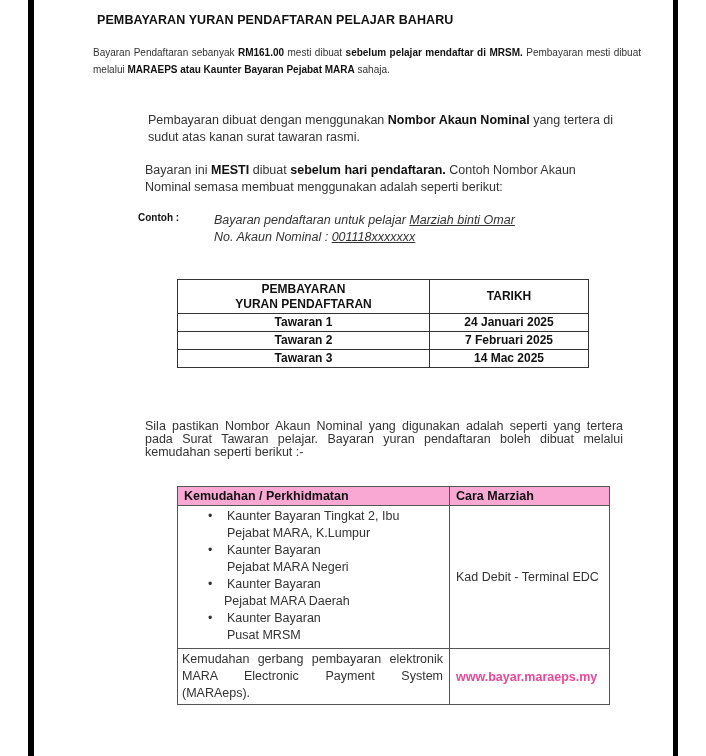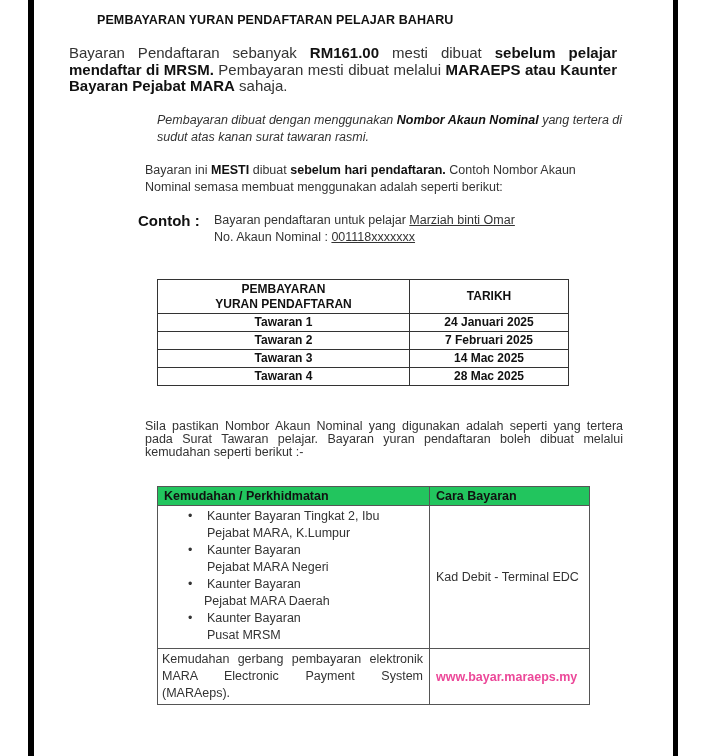--- a/index.html
+++ b/index.html
@@ -5,42 +5,42 @@
     html, body { margin: 0; padding: 0; }
     body {
       width: 706px; height: 756px; background: #ffffff; position: relative; overflow: hidden;
       font-family: "Liberation Sans", "DejaVu Sans", sans-serif; color: #222;
     }
     .bar-left { position: absolute; left: 28px; top: 0; width: 6px; height: 756px; background: #000; }
     .bar-right { position: absolute; left: 673px; top: 0; width: 5px; height: 756px; background: #000; }
 
     .title { position: absolute; left: 85px; top: 13px; font-size: 12.5px; font-weight: bold; color: #111; letter-spacing: 0.1px; margin-left: 12px; }
 
-    .p1 { position: absolute; left: 69px; top: 45px; width: 548px; font-size: 15px; line-height: 16.5px; text-align: justify; color: #333; }
+    .p1 { position: absolute; left: 93px; top: 45px; width: 548px; font-size: 10px; line-height: 16.5px; text-align: justify; color: #333; }
     .p1 b { color: #111; }
 
-    .p2 { position: absolute; left: 157px; top: 112px; width: 478px; font-size: 12.5px; line-height: 16.5px; color: #333; font-style: italic; }
+    .p2 { position: absolute; left: 148px; top: 112px; width: 478px; font-size: 12.5px; line-height: 16.5px; color: #333; }
     .p3 { position: absolute; left: 145px; top: 162px; width: 478px; font-size: 12.5px; line-height: 16.5px; color: #333; }
     .p2 b, .p3 b { color: #111; }
 
-    .contoh-label { position: absolute; left: 138px; top: 212px; font-size: 15px; font-weight: bold; color: #111; }
-    .contoh-lines { position: absolute; left: 214px; top: 212px; font-size: 12.5px; line-height: 17px; color: #333; }
+    .contoh-label { position: absolute; left: 138px; top: 212px; font-size: 10px; font-weight: bold; color: #111; }
+    .contoh-lines { position: absolute; left: 214px; top: 212px; font-size: 12.5px; line-height: 17px; color: #333; font-style: italic; }
     .contoh-lines u { text-decoration: underline; }
 
-    table { border-collapse: collapse; }
+    table { border-collapse: collapse; margin-left: 20px; }
     .t1 { position: absolute; left: 157px; top: 279px; width: 412px; font-size: 12px; font-weight: bold; color: #111; }
     .t1 td, .t1 th { border: 1px solid #333; text-align: center; padding: 0; }
     .t1 th { height: 33px; line-height: 15px; font-weight: bold; }
     .t1 td { height: 17px; line-height: 17px; }
     .t1 .c1 { width: 251px; }
 
     .p4 { position: absolute; left: 145px; top: 420px; width: 478px; font-size: 12.5px; line-height: 13px; text-align: justify; color: #333; }
 
     .t2 { position: absolute; left: 157px; top: 486px; width: 433px; font-size: 12.5px; color: #333; }
-    .t2 th { background: #22c55e; color: #111; font-weight: bold; text-align: left; padding: 0 6px; height: 18px; border: 1px solid #555; }
+    .t2 th { background: #f9a8d4; color: #111; font-weight: bold; text-align: left; padding: 0 6px; height: 18px; border: 1px solid #555; }
     .t2 td { border: 1px solid #555; vertical-align: middle; padding: 0; }
     .t2 .col1 { width: 259px; }
     .bullets { list-style: none; margin: 0; padding: 2px 0 4px 0; line-height: 17px; }
     .bullets li { position: relative; padding-left: 49px; }
     .bullets li .dot { position: absolute; left: 30px; top: 0; }
     .cara { padding-left: 6px !important; }
     .eps-desc { padding: 2px 6px 2px 4px !important; line-height: 17px; text-align: justify; text-align-last: left; }
     .eps-url { font-weight: bold; color: #ec4899; padding-left: 6px !important; }
   </style>
 </head>
@@ -80,34 +80,30 @@
     <td>24 Januari 2025</td>
   </tr>
   <tr>
     <td>Tawaran 2</td>
     <td>7 Februari 2025</td>
   </tr>
   <tr>
     <td>Tawaran 3</td>
     <td>14 Mac 2025</td>
   </tr>
-  <tr>
-    <td>Tawaran 4</td>
-    <td>28 Mac 2025</td>
-  </tr>
 </tbody>
   </table>
 
 <div class="p4">Sila pastikan Nombor Akaun Nominal yang digunakan adalah seperti yang tertera pada Surat Tawaran pelajar.  Bayaran yuran pendaftaran boleh dibuat melalui kemudahan seperti berikut :-</div>
 
 <table class="t2">
   <tbody>
       <tr>
     <th class="col1">Kemudahan / Perkhidmatan</th>
-    <th>Cara Bayaran</th>
+    <th>Cara Marziah</th>
   </tr>
   <tr>
     <td>
       <ul class="bullets">
         <li><span class="dot">•</span><span>Kaunter Bayaran Tingkat 2, Ibu</span><br><span>Pejabat MARA, K.Lumpur</span></li>
         <li><span class="dot">•</span><span>Kaunter Bayaran</span><br><span>Pejabat MARA Negeri</span></li>
         <li><span class="dot">•</span><span>Kaunter Bayaran</span><br><span style="margin-left:-3px">Pejabat MARA Daerah</span></li>
         <li><span class="dot">•</span><span>Kaunter Bayaran</span><br><span>Pusat MRSM</span></li>
       </ul>
     </td>

